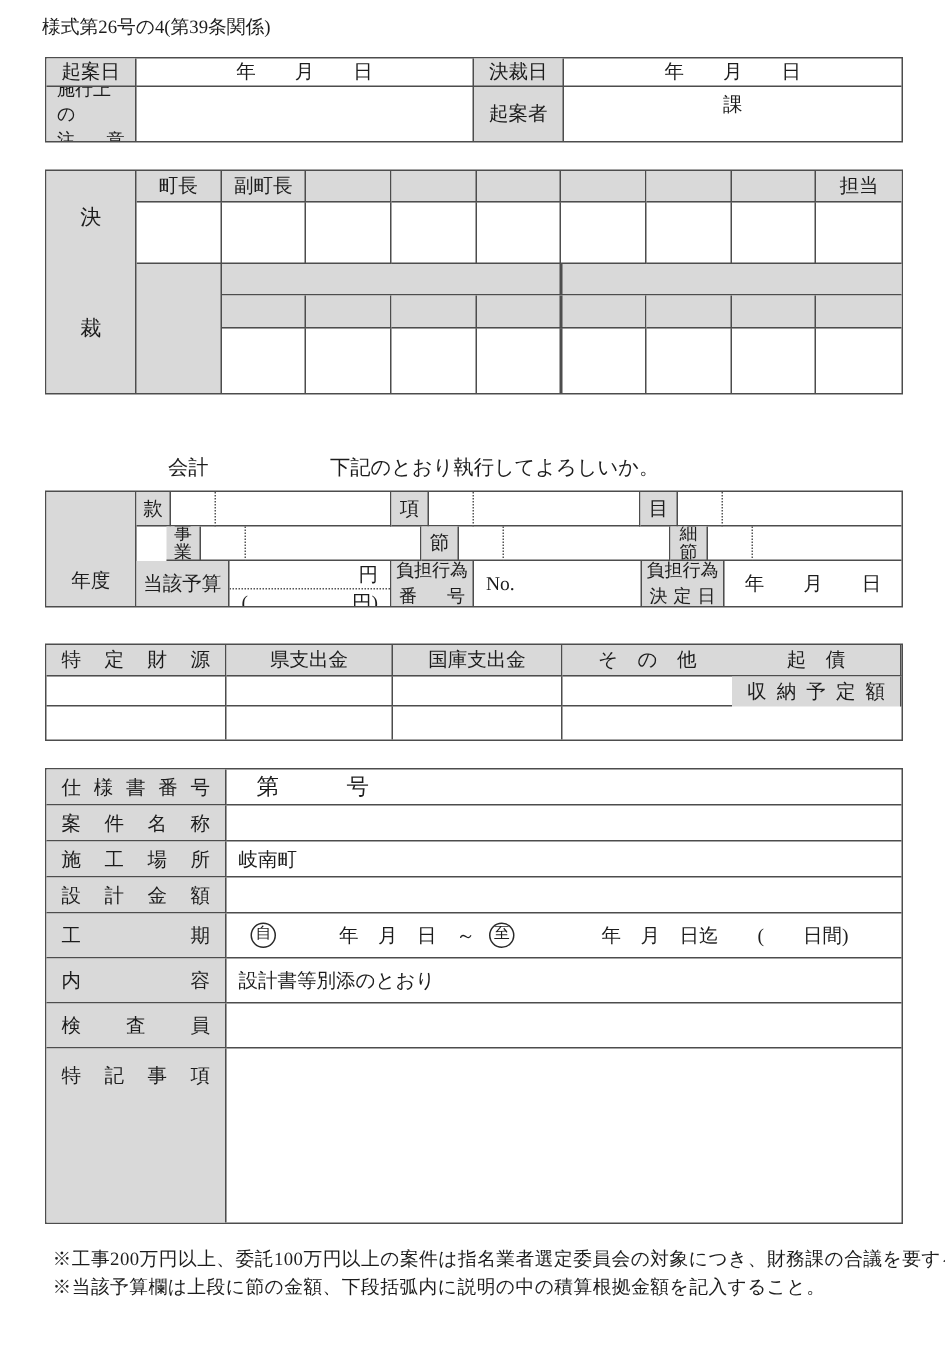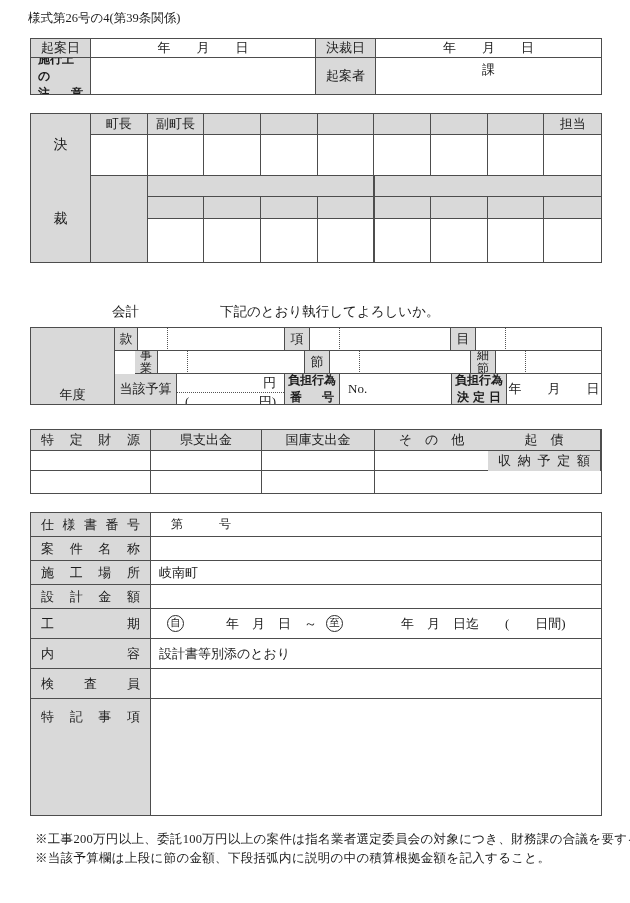--- a/index.html
+++ b/index.html
@@ -14,21 +14,21 @@
     box-sizing:border-box;border-right:1px solid #4d4d4d;border-bottom:1px solid #4d4d4d;
     display:flex;align-items:center;justify-content:center;overflow:hidden;
     min-width:0;min-height:0;
   }
   .nr{border-right:none!important;}
   .nb{border-bottom:none!important;}
   .grey{background:#d9d9d9;}
   .js-justify{display:flex;justify-content:space-between;align-items:center;width:100%;box-sizing:border-box;}
   .lbl>.js-justify{padding:0 10px;}
   .col{flex-direction:column;justify-content:center;}
-  .col>div{width:100%;box-sizing:border-box;padding:0 7px;font-weight:bold;}
+  .col>div{width:100%;box-sizing:border-box;padding:0 7px;}
   .small{font-size:12px;}
   .tiny{font-size:11.5px;}
   .val{justify-content:flex-start;padding-left:8px;}
   .val-top{align-items:flex-start;justify-content:center;padding-top:3px;}
   .top{align-items:flex-start;padding-top:9px;}
   .dotr{border-right:1px dotted #555!important;}
   .thickl{border-left:1px solid #4d4d4d;}
   .circle{
     display:inline-flex;align-items:center;justify-content:center;flex:none;
     width:15px;height:15px;border:1px solid #2a2a2a;border-radius:50%;
@@ -147,21 +147,21 @@
     <div class="c nb thickl" style="grid-row:5;grid-column:7;"></div>
     <div class="c nb" style="grid-row:5;"></div>
     <div class="c nb" style="grid-row:5;"></div>
     <div class="c nb nr" style="grid-row:5;"></div>
   </div>
 
   <div class="abs" style="left:112px;top:303px;font-size:13.5px;">会計</div>
   <div class="abs" style="left:220px;top:303px;font-size:13.5px;">下記のとおり執行してよろしいか。</div>
 
   <div class="abs tbl budget" style="left:30px;top:327px;width:572px;height:78px;">
-    <div class="c grey nb" style="width:84px;flex:none;align-items:flex-end;">
+    <div class="c grey nb" style="width:60px;flex:none;align-items:center;">
       <span style="margin-top:42px;">年度</span>
     </div>
     <div class="budget-right">
       <div class="brow" style="height:23px;">
         <div class="c grey" style="width:23px;">款</div>
         <div class="c dotr" style="width:30px;"></div>
         <div class="c" style="width:117px;"></div>
         <div class="c grey" style="width:25px;">項</div>
         <div class="c dotr" style="width:30px;"></div>
         <div class="c" style="width:111px;"></div>
@@ -245,21 +245,21 @@
   <div class="abs tbl main" style="left:30px;top:512px;width:572px;height:304px;">
     <div class="c grey lbl">
         <div class="js-justify">
           <span>仕</span>
           <span>様</span>
           <span>書</span>
           <span>番</span>
           <span>号</span>
         </div>
       </div>
-    <div class="c nr val" style="padding-left:20px;font-size:12px;">第　　　号</div>
+    <div class="c nr val" style="padding-left:20px;font-size:15px;">第　　　号</div>
 
     <div class="c grey lbl">
         <div class="js-justify">
           <span>案</span>
           <span>件</span>
           <span>名</span>
           <span>称</span>
         </div>
       </div>
     <div class="c nr val"></div>

